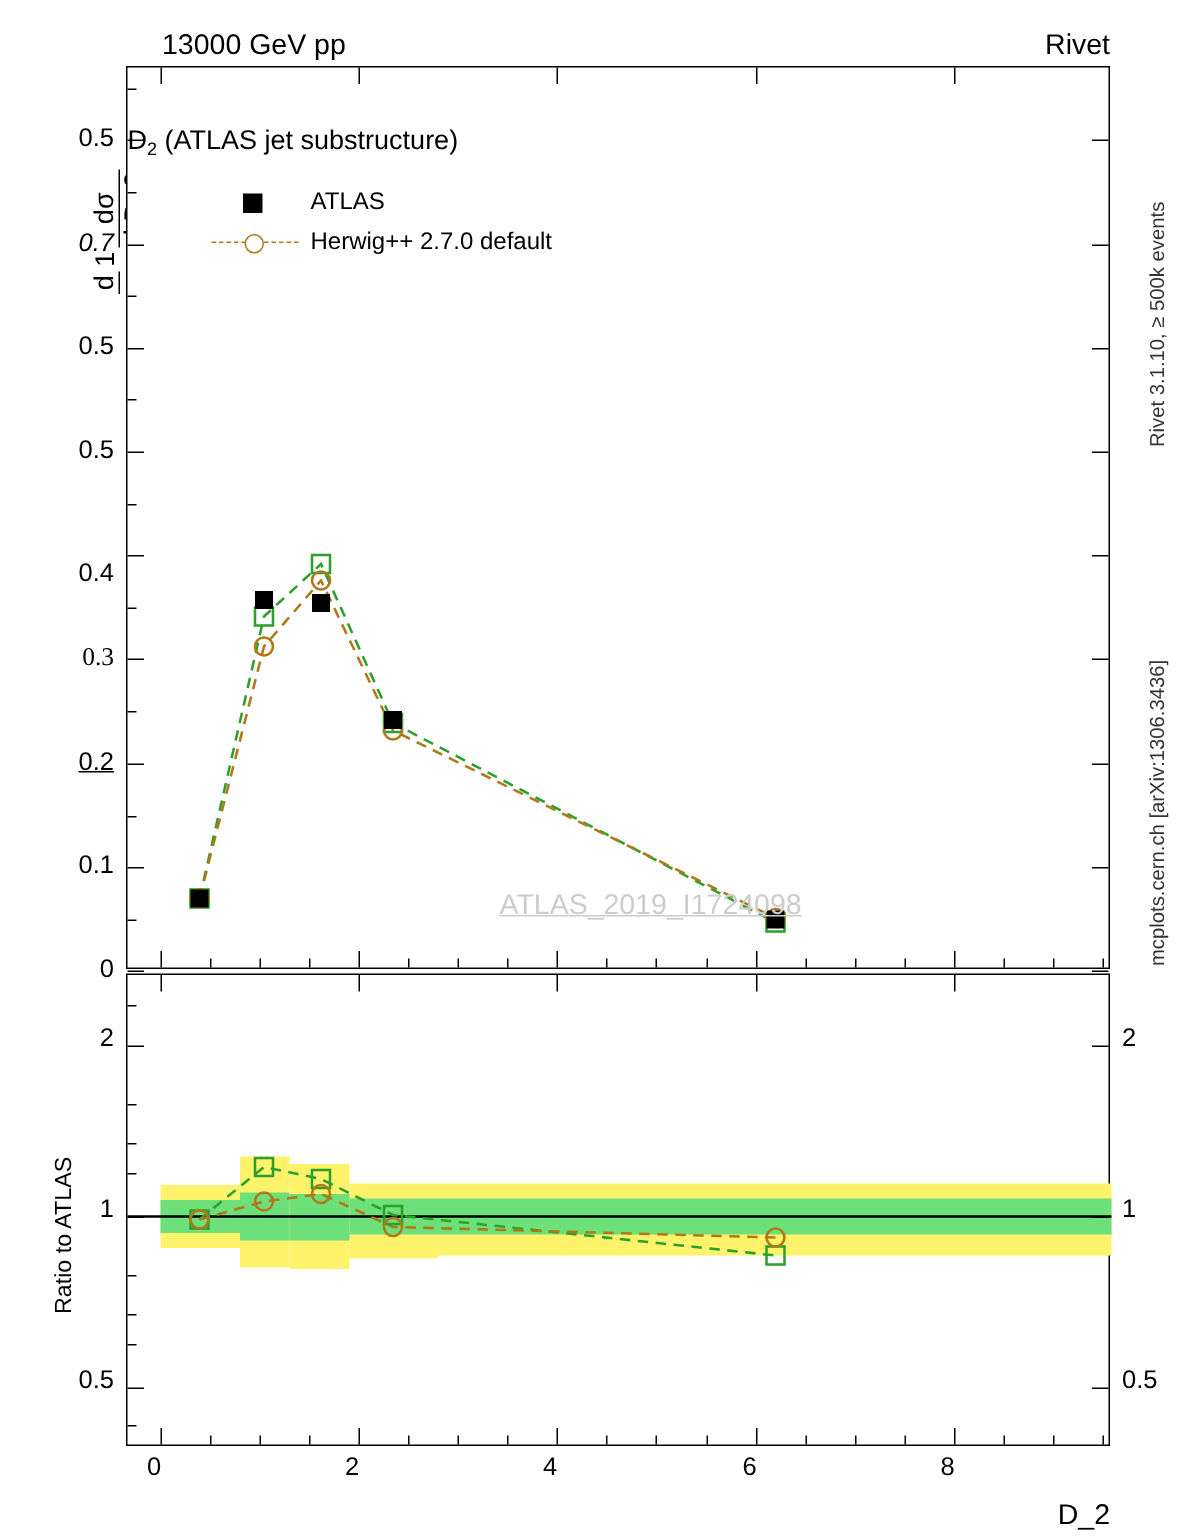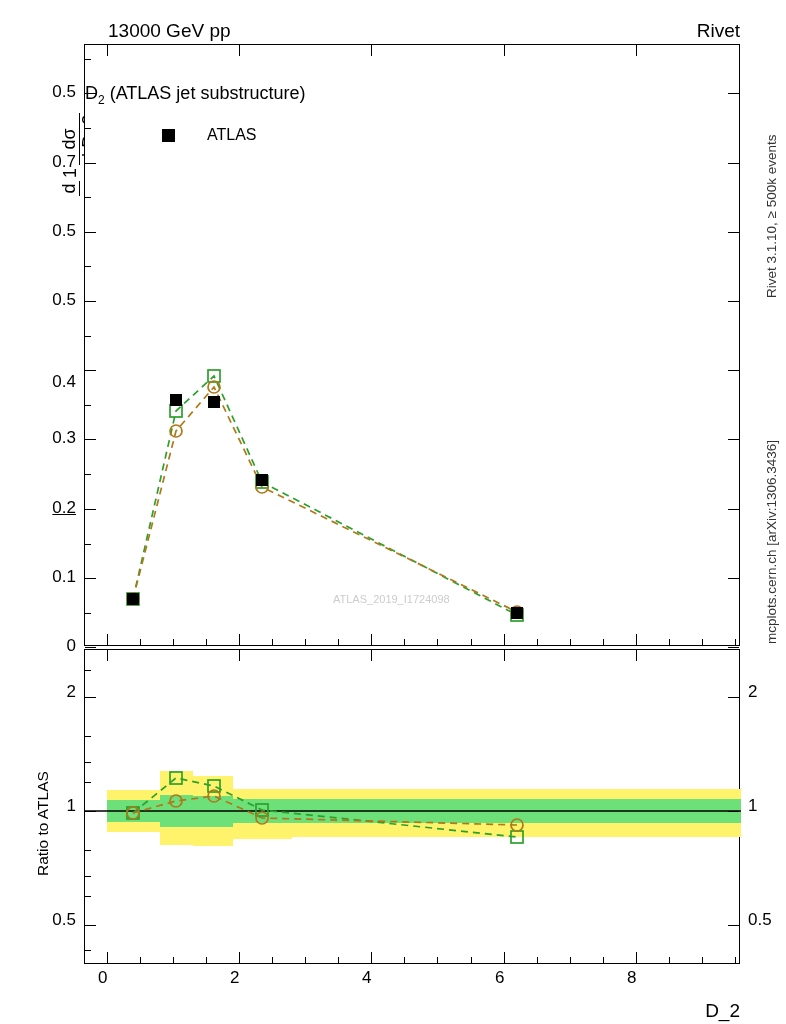--- a/index.html
+++ b/index.html
@@ -192,33 +192,40 @@
       </g>
     </svg>
 
     <div style="position:absolute;left:56px;top:76px;text-align:right;">
       <div class="legend-row">
         <span class="legend-mark">
           <span class="lg-sq" style="background:#000;"></span>
         </span>
         <span class="legend-text">ATLAS</span>
       </div>
+      <div class="legend-row">
+        <span class="legend-mark">
+          <span class="dash-line" style="border-color:#b07818;"></span>
+          <span style="position:absolute;left:22px;top:4px;width:13px;height:13px;border:1.7px solid #b07818;border-radius:50%;box-sizing:border-box;background:#fff;"></span>
+        </span>
+        <span class="legend-text">Herwig++ 2.7.0 default</span>
+      </div>
     </div>
 
-    <div style="position:absolute;left:248px;top:548px;font-size:11px;color:#cccccc;">ATLAS_2019_I1724098</div>
+    <div style="position:absolute;left:248px;top:548px;font-size:19px;color:#cccccc;text-decoration:underline;">ATLAS_2019_I1724098</div>
   </div>
 
   <div class="tlabel r" style="left:44px;top:620px;width:32px;">0</div>
   <div class="tlabel r" style="left:26px;top:551px;width:50px;">0.1</div>
   <div class="tlabel r" style="left:26px;top:482px;width:50px;text-decoration:underline;">0.2</div>
-  <div class="tlabel r" style="left:26px;top:412px;width:50px;">0.3</div>
+  <div class="tlabel r" style="left:26px;top:412px;width:50px;font-family:Liberation Serif, serif;">0.3</div>
   <div class="tlabel r" style="left:26px;top:356px;width:50px;">0.4</div>
   <div class="tlabel r" style="left:26px;top:274px;width:50px;">0.5</div>
   <div class="tlabel r" style="left:26px;top:205px;width:50px;">0.5</div>
-  <div class="tlabel r" style="left:26px;top:136px;width:50px;">0.7</div>
+  <div class="tlabel r" style="left:26px;top:136px;width:50px;font-style:italic;">0.7</div>
   <div class="tlabel r" style="left:26px;top:66px;width:50px;">0.5</div>
 
   <div class="frame" id="ratio-frame">
 
     <svg width="656" height="315">
 
       <g>
         <rect x="22" y="140" width="53" height="42" fill="#fff36b"></rect>
         <rect x="75" y="121" width="33" height="74" fill="#fff36b"></rect>
         <rect x="108" y="126" width="40" height="70" fill="#fff36b"></rect>

